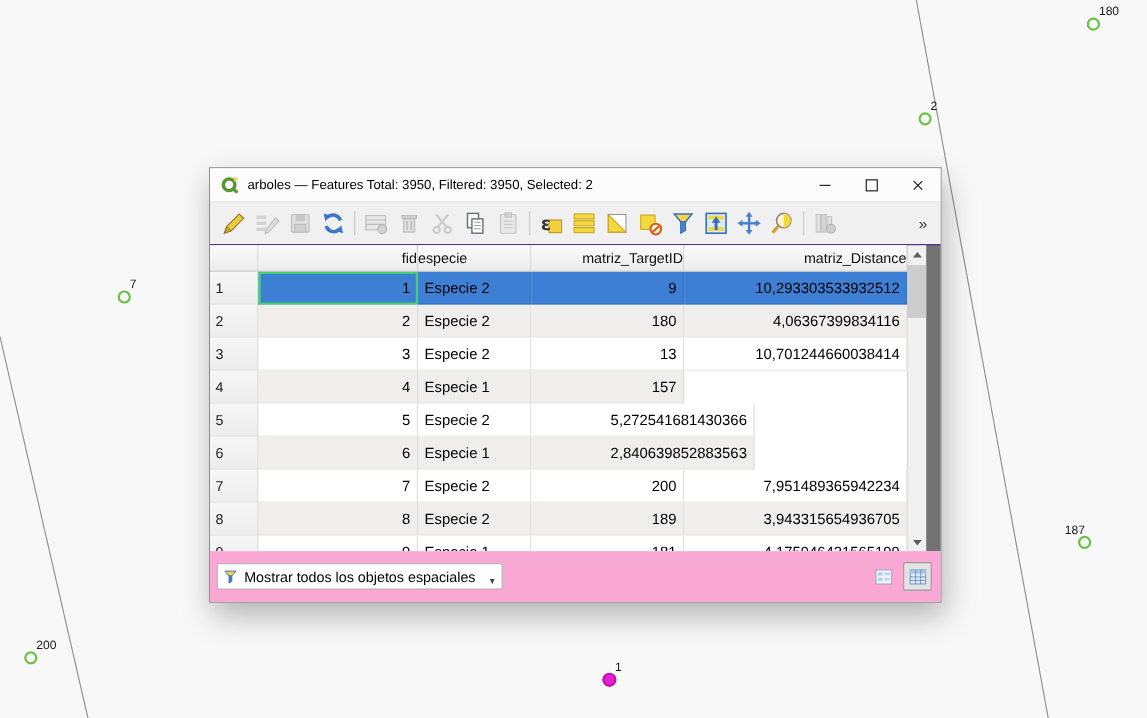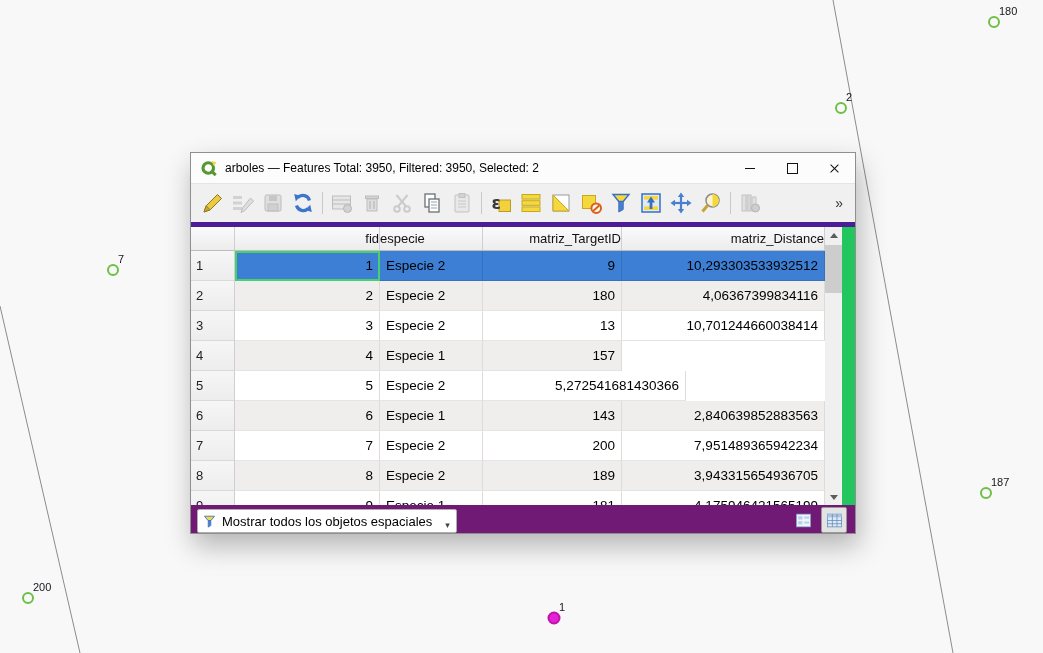--- a/index.html
+++ b/index.html
@@ -27,21 +27,21 @@
   .g-close::after{transform:rotate(-45deg)}
 
   
   .toolbar{height:38px;display:flex;align-items:center;padding:0 7px;background:#f0f0f0;border-top:1px solid #e4e4e4}
   .tbtn{width:30px;height:30px;display:flex;align-items:center;justify-content:center;border-radius:3px;flex:0 0 auto}
   .i24{width:24px;height:24px}
   .tsep{width:1px;height:22px;background:#c9c9c9;margin:0 4px;flex:0 0 auto}
   .overflow{margin-left:auto;font-size:14px;color:#333;padding:0 5px}
 
   
-  .table-area{height:278px;background:#22c55e;display:flex;border-top:5px solid #4c1d95}
+  .table-area{height:278px;background:#737373;display:flex;border-top:1px solid #4c1d95}
   .grid{width:634px;background:#fff}
   .gheader{display:flex;height:24px}
   .corner{width:44px;box-sizing:border-box;background:linear-gradient(#fbfbfb,#ececec);border-right:1px solid #cfcfcf;border-bottom:1px solid #bdbdbd}
   .hcell{box-sizing:border-box;font-size:13px;color:#111;display:flex;align-items:center;justify-content:center;background:linear-gradient(#fbfbfb,#ececec);border-right:1px solid #cfcfcf;border-bottom:1px solid #bdbdbd}
   .tbody{height:254px;overflow:hidden}
   .trow{display:flex;height:30px}
   .ncell{width:44px;box-sizing:border-box;font-size:13px;color:#222;display:flex;align-items:center;padding-left:5px;background:linear-gradient(#f6f6f6,#ededed);border-right:1px solid #cfcfcf;border-bottom:1px solid #d9d9d9}
   .cell{box-sizing:border-box;font-size:13.5px;color:#000;display:flex;align-items:center;padding:0 6px;background:#fff;border-right:1px solid #dddcda;border-bottom:1px solid #e6e4e2}
   .trow.alt .cell{background:#f0eeec}
   .trow.sel .cell{background:#3d7fd4;border-right-color:#3671bf;border-bottom-color:#3671bf}
@@ -53,21 +53,21 @@
 
   
   .vscroll{width:17px;background:#f0f0f0;display:flex;flex-direction:column;align-items:center}
   .sarrow{width:17px;height:16px;display:flex;align-items:center;justify-content:center}
   .tri-up{width:0;height:0;border-left:4px solid transparent;border-right:4px solid transparent;border-bottom:5px solid #5c5c5c}
   .tri-dn{width:0;height:0;border-left:4px solid transparent;border-right:4px solid transparent;border-top:5px solid #5c5c5c}
   .strack{flex:1;width:100%;position:relative}
   .sthumb{position:absolute;left:0;top:2px;width:17px;height:48px;background:#cdcdcd}
 
   
-  .statusbar{height:28px;display:flex;align-items:flex-end;padding:0 6px;background:#701a75}
+  .statusbar{height:46px;display:flex;align-items:center;padding:0 6px;background:#f9a8d4}
   .filterbtn{height:22px;background:#fff;border:1px solid #aeaeae;border-radius:2px;display:flex;align-items:center;padding:0 6px 0 4px;font-size:13px;color:#000;gap:5px}
   .dd-arrow{font-size:9px;color:#444;margin-left:8px;align-self:flex-end;padding-bottom:2px}
   .viewbtns{margin-left:auto;display:flex;gap:5px;padding-right:2px}
   .vbtn{width:24px;height:24px;display:flex;align-items:center;justify-content:center;border:1px solid transparent;border-radius:2px}
   .vbtn.active{border-color:#999;background:#e3e3e3}
   .i16{width:17px;height:17px}
   .i15{width:15px;height:15px}
 </style>
 </head>
 <body>
@@ -202,21 +202,21 @@
       <line x1="833" y1="0" x2="953" y2="653" stroke="#8c8c8c" stroke-width="1"></line>
       <line x1="0" y1="306" x2="80" y2="653" stroke="#8c8c8c" stroke-width="1"></line>
     </svg>
     <div class="pt" style="left: 994px; top: 22px;"></div>
     <span class="ptlabel" style="left: 999px; top: 5px;">180</span>
     <div class="pt" style="left: 841px; top: 108px;"></div>
     <span class="ptlabel" style="left: 846px; top: 91px;">2</span>
     <div class="pt" style="left: 113px; top: 270px;"></div>
     <span class="ptlabel" style="left: 118px; top: 253px;">7</span>
     <div class="pt" style="left: 986px; top: 493px;"></div>
-    <span class="ptlabel" style="left: 991px; top: 476px;">187</span>
+    <span class="ptlabel" style="left: 968px; top: 476px;">187</span>
     <div class="pt" style="left: 28px; top: 598px;"></div>
     <span class="ptlabel" style="left: 33px; top: 581px;">200</span>
     <div class="pt sel" style="left: 554px; top: 618px;"></div>
     <span class="ptlabel" style="left: 559px; top: 601px;">1</span>
   </div>
 
 <div class="window">
 
   <div class="titlebar">
     <svg class="qicon" width="18" height="18" viewBox="0 0 24 24">
@@ -375,21 +375,20 @@
           <div class="trow">
             <div class="ncell">5</div>
             <div class="cell c0">5</div>
             <div class="cell c1">Especie 2</div>
             <div class="cell c3">5,272541681430366</div>
           </div>
           <div class="trow alt">
             <div class="ncell">6</div>
             <div class="cell c0">6</div>
             <div class="cell c1">Especie 1</div>
-            <div class="cell c2">143</div>
             <div class="cell c3">2,840639852883563</div>
           </div>
           <div class="trow">
             <div class="ncell">7</div>
             <div class="cell c0">7</div>
             <div class="cell c1">Especie 2</div>
             <div class="cell c2">200</div>
             <div class="cell c3">7,951489365942234</div>
           </div>
           <div class="trow alt">

